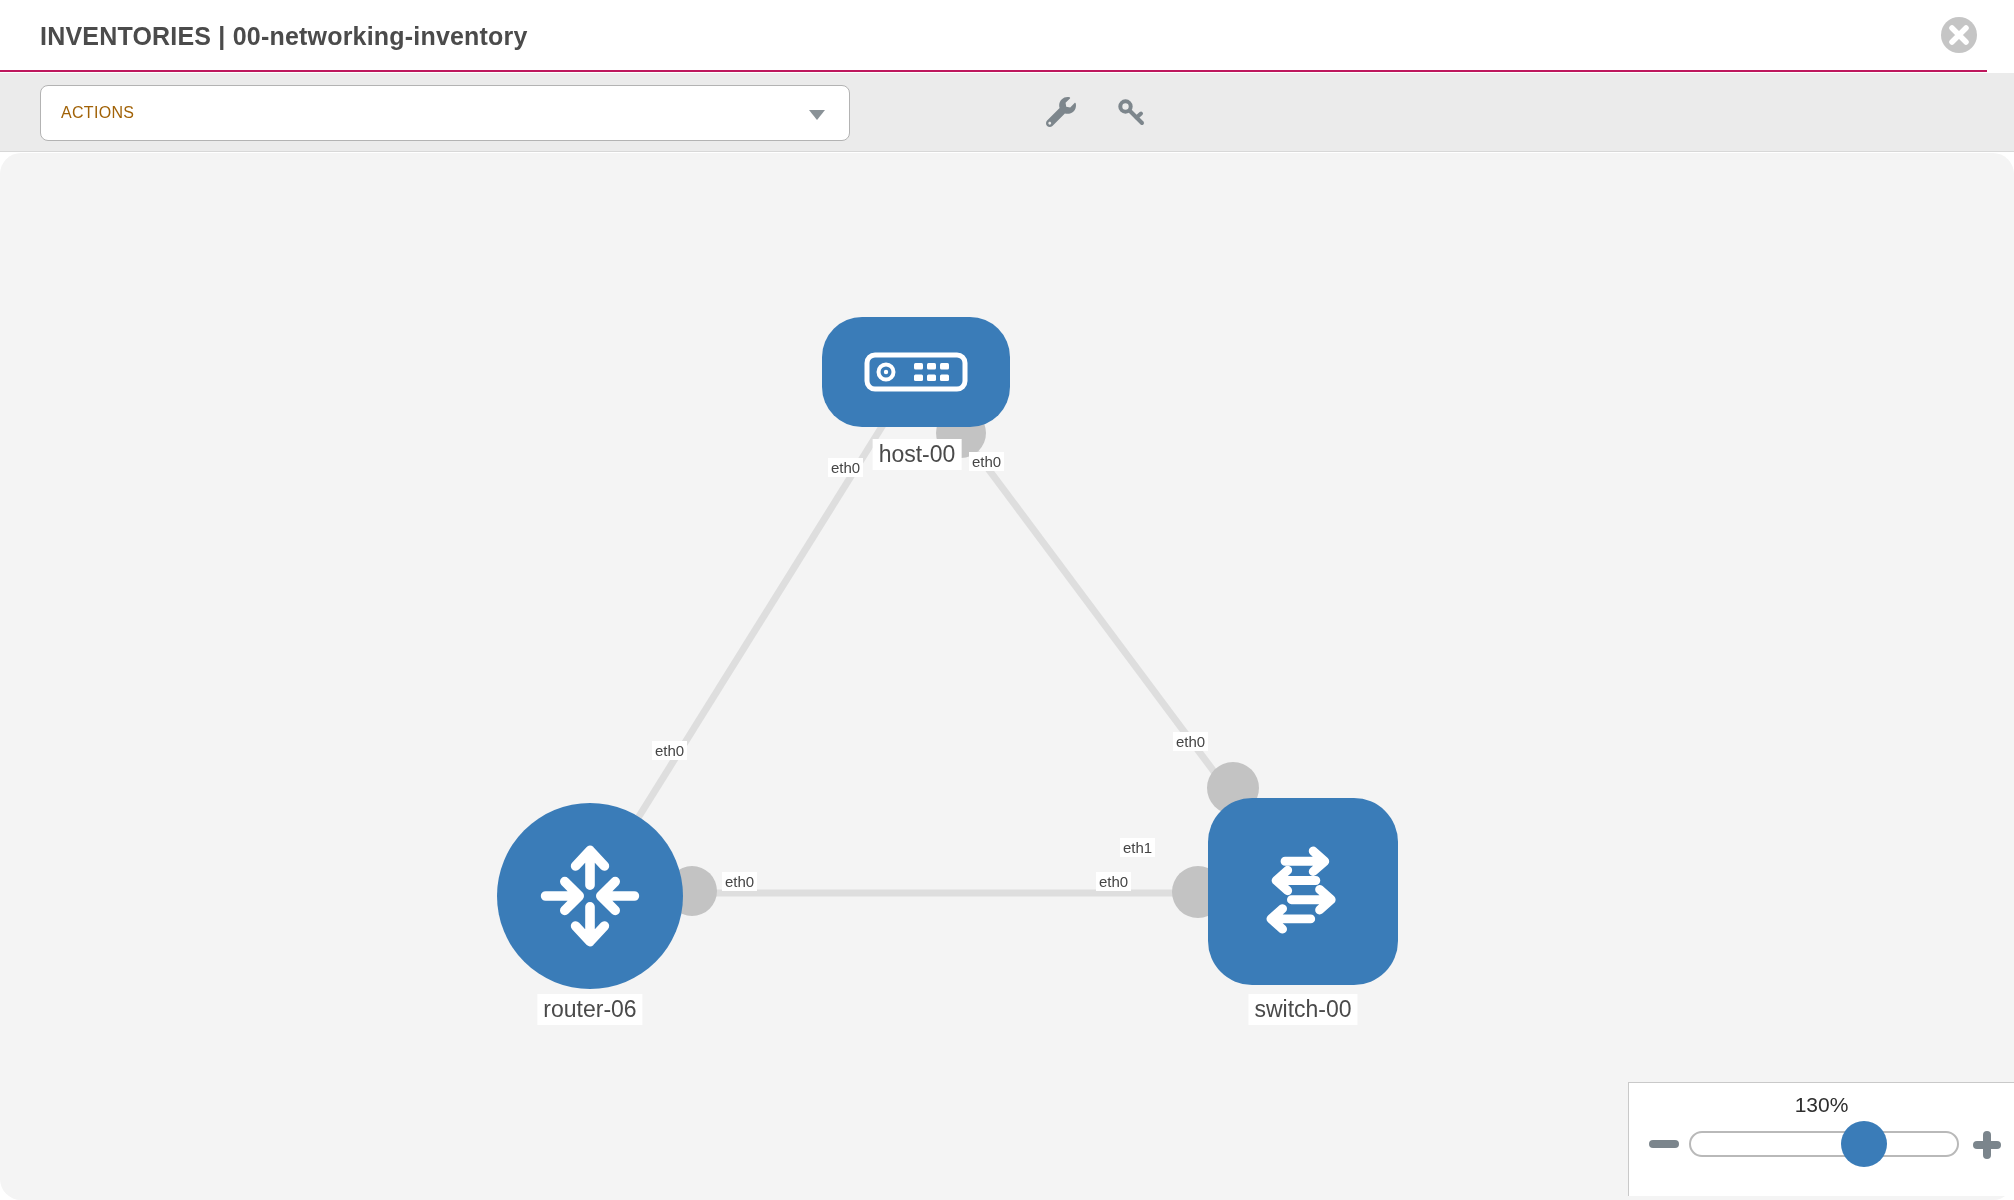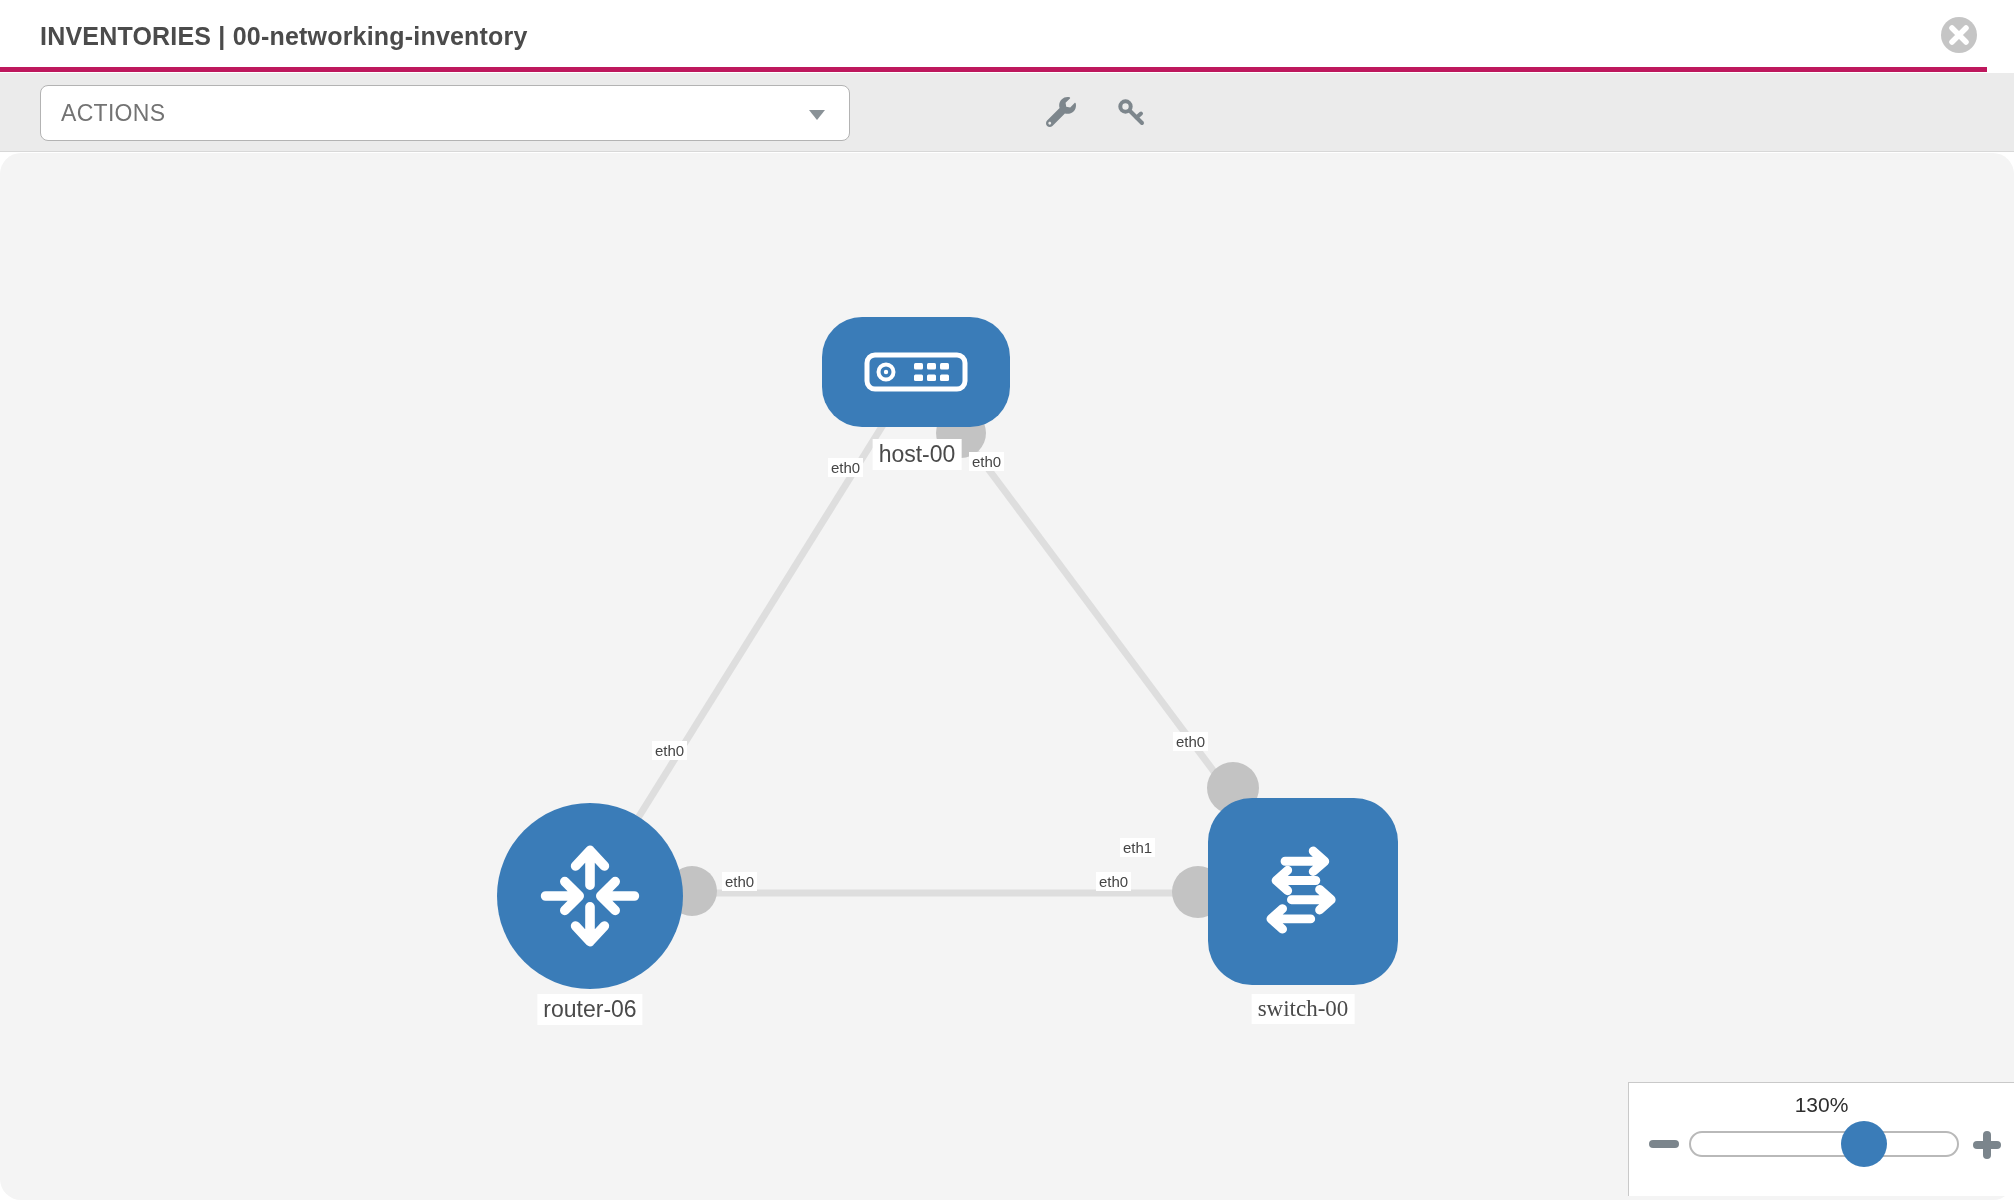--- a/index.html
+++ b/index.html
@@ -2,34 +2,34 @@
 <html><head>
 <meta charset="utf-8">
 <style>
   * { margin:0; padding:0; box-sizing:border-box; }
   html,body { width:2014px; height:1200px; overflow:hidden;
     font-family:"Liberation Sans","DejaVu Sans",sans-serif; background:#fff; }
   .app { position:relative; width:2014px; height:1200px; }
 
   
   .hdr { position:absolute; left:0; top:0; width:1987px; height:72px;
-    background:#fff; border-bottom:5px solid #be185d; }
+    background:#fff; border-bottom:2px solid #be185d; }
   .hdr-title { position:absolute; left:40px; top:0; height:72px; line-height:72px;
     font-size:25px; font-weight:bold; color:#4b4b4b; letter-spacing:.2px; }
   .close-btn { position:absolute; left:1939px; top:15px; width:40px; height:40px; cursor:pointer; }
 
   
   .tbar { position:absolute; left:0; top:73px; width:2014px; height:79px;
     background:#ebebeb; border-bottom:1px solid #d8d8d8; }
   .sel { position:absolute; top:12px; height:56px; background:#fff;
     border:1px solid #b3b3b3; border-radius:8px; cursor:pointer; }
   .sel-actions { left:40px; width:810px; }
   .sel-search { left:1183px; width:795px; }
   .sel-label { position:absolute; left:20px; top:0; height:41px; line-height:54px;
-    font-size:23px; color:#737373; letter-spacing:.3px; }
+    font-size:16px; color:#a16207; letter-spacing:.3px; }
   .caret { position:absolute; right:24px; top:24px; width:0; height:0;
     border-left:8px solid transparent; border-right:8px solid transparent;
     border-top:10px solid #8a9297; }
   .tool-ic { position:absolute; top:24px; cursor:pointer; }
   .tool-wrench { left:1046px; }
   .tool-key { left:1116px; }
 
   
   .canvas { position:absolute; left:0; top:153px; width:2014px; height:1047px;
     background:#f4f4f4;border-radius:21px; }
@@ -38,21 +38,21 @@
   .node { position:absolute; background:#3a7cb8; display:flex;
     align-items:center; justify-content:center; cursor:pointer; }
   .node-host   { left:822px;  top:164px; width:188px; height:110px; border-radius:40px; }
   .node-router { left:497px;  top:650px; width:186px; height:186px; border-radius:50%; }
   .node-switch { left:1208px; top:645px; width:190px; height:187px; border-radius:44px; }
 
   .nlabel { position:absolute; transform:translateX(-50%); background:#fff;
     color:#4a4a4a; font-size:23px; padding:2px 6px; white-space:nowrap; }
   .nl-host   { left:917px;  top:286px; }
   .nl-router { left:590px;  top:841px; }
-  .nl-switch { left:1303px; top:841px;font-family:Liberation Serif, serif; }
+  .nl-switch { left:1303px; top:841px; }
 
   .iflabel { position:absolute; background:#fff; color:#454545; font-size:15px;
     padding:1px 3px; white-space:nowrap; }
   .if1 { left:828px;  top:305px; }
   .if2 { left:969px;  top:299px; }
   .if3 { left:652px;  top:588px; }
   .if4 { left:722px;  top:719px; }
   .if5 { left:1173px; top:579px; }
   .if6 { left:1096px; top:719px; }
   .if7 { left:1120px; top:685px; }

